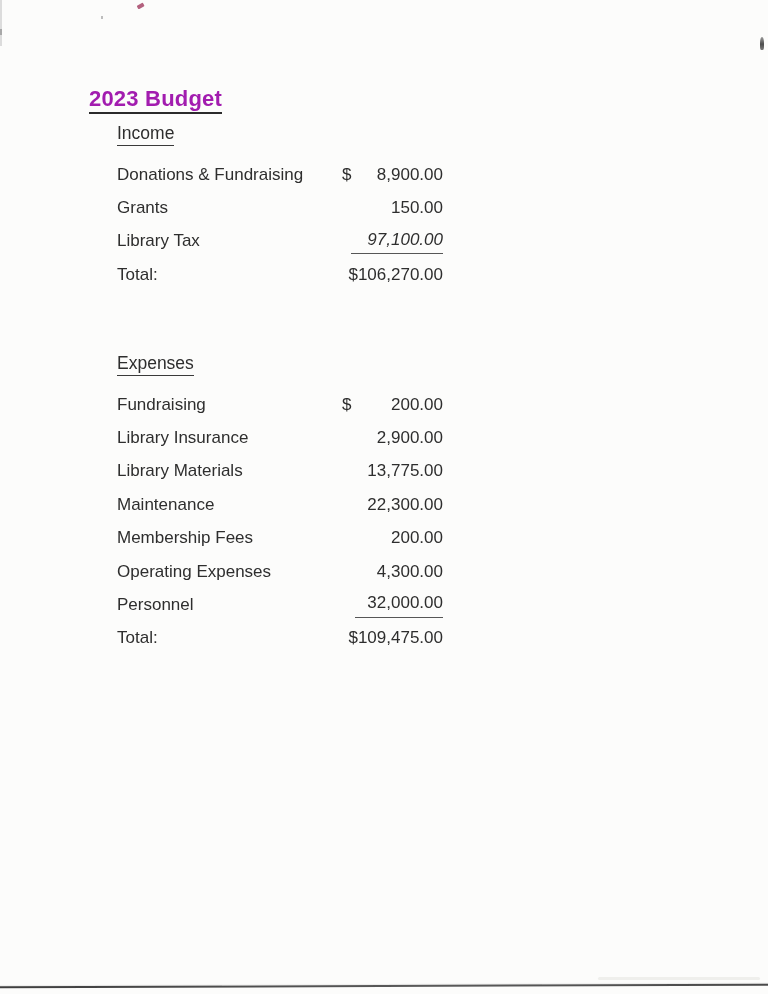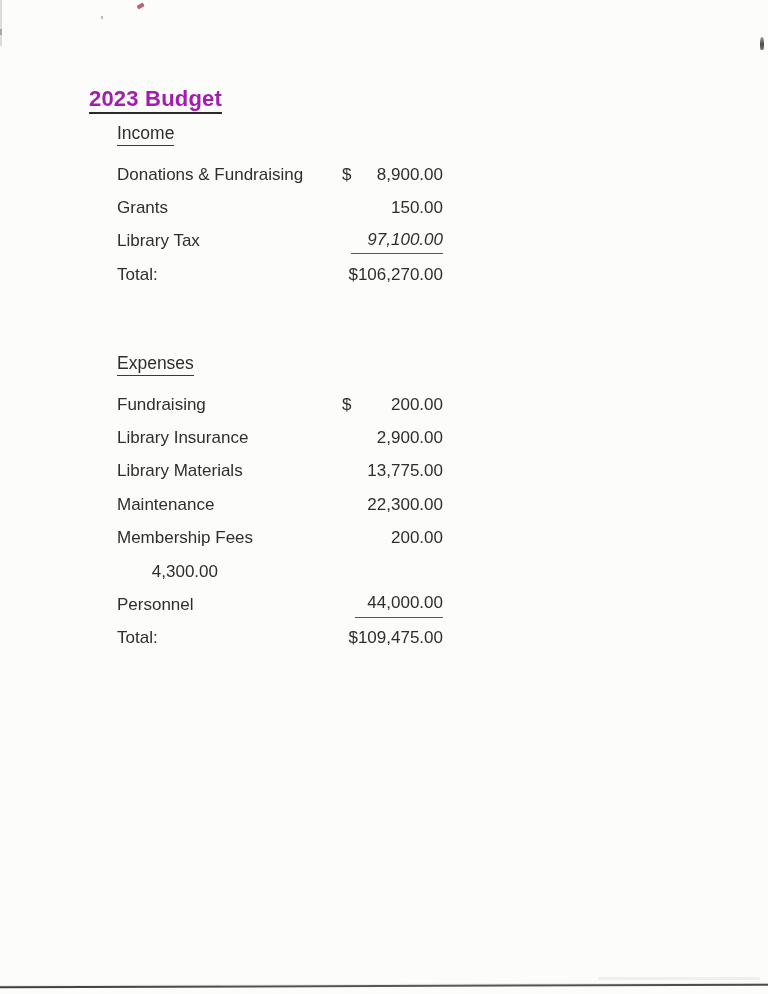--- a/index.html
+++ b/index.html
@@ -229,31 +229,32 @@
       <div class="row">
         <span class="label">Membership Fees</span>
         <span class="amount-cell">
           <span class="cur"></span>
           <span class="val">200.00</span>
         </span>
       </div>
 
 
       <div class="row">
+        <span class="label">Operating Expenses</span>
         <span class="amount-cell">
           <span class="cur"></span>
           <span class="val">4,300.00</span>
         </span>
       </div>
 
       <div class="row">
         <span class="label">Personnel</span>
         <span class="amount-cell">
           <span class="cur"></span>
-          <span class="val underlined pad-left-12">44,000.00</span>
+          <span class="val underlined pad-left-12">32,000.00</span>
         </span>
       </div>
 
       <div class="row">
         <span class="label">Total:</span>
         <span class="amount-cell">
           <span class="val">$109,475.00</span>
         </span>
       </div>
     </section>

